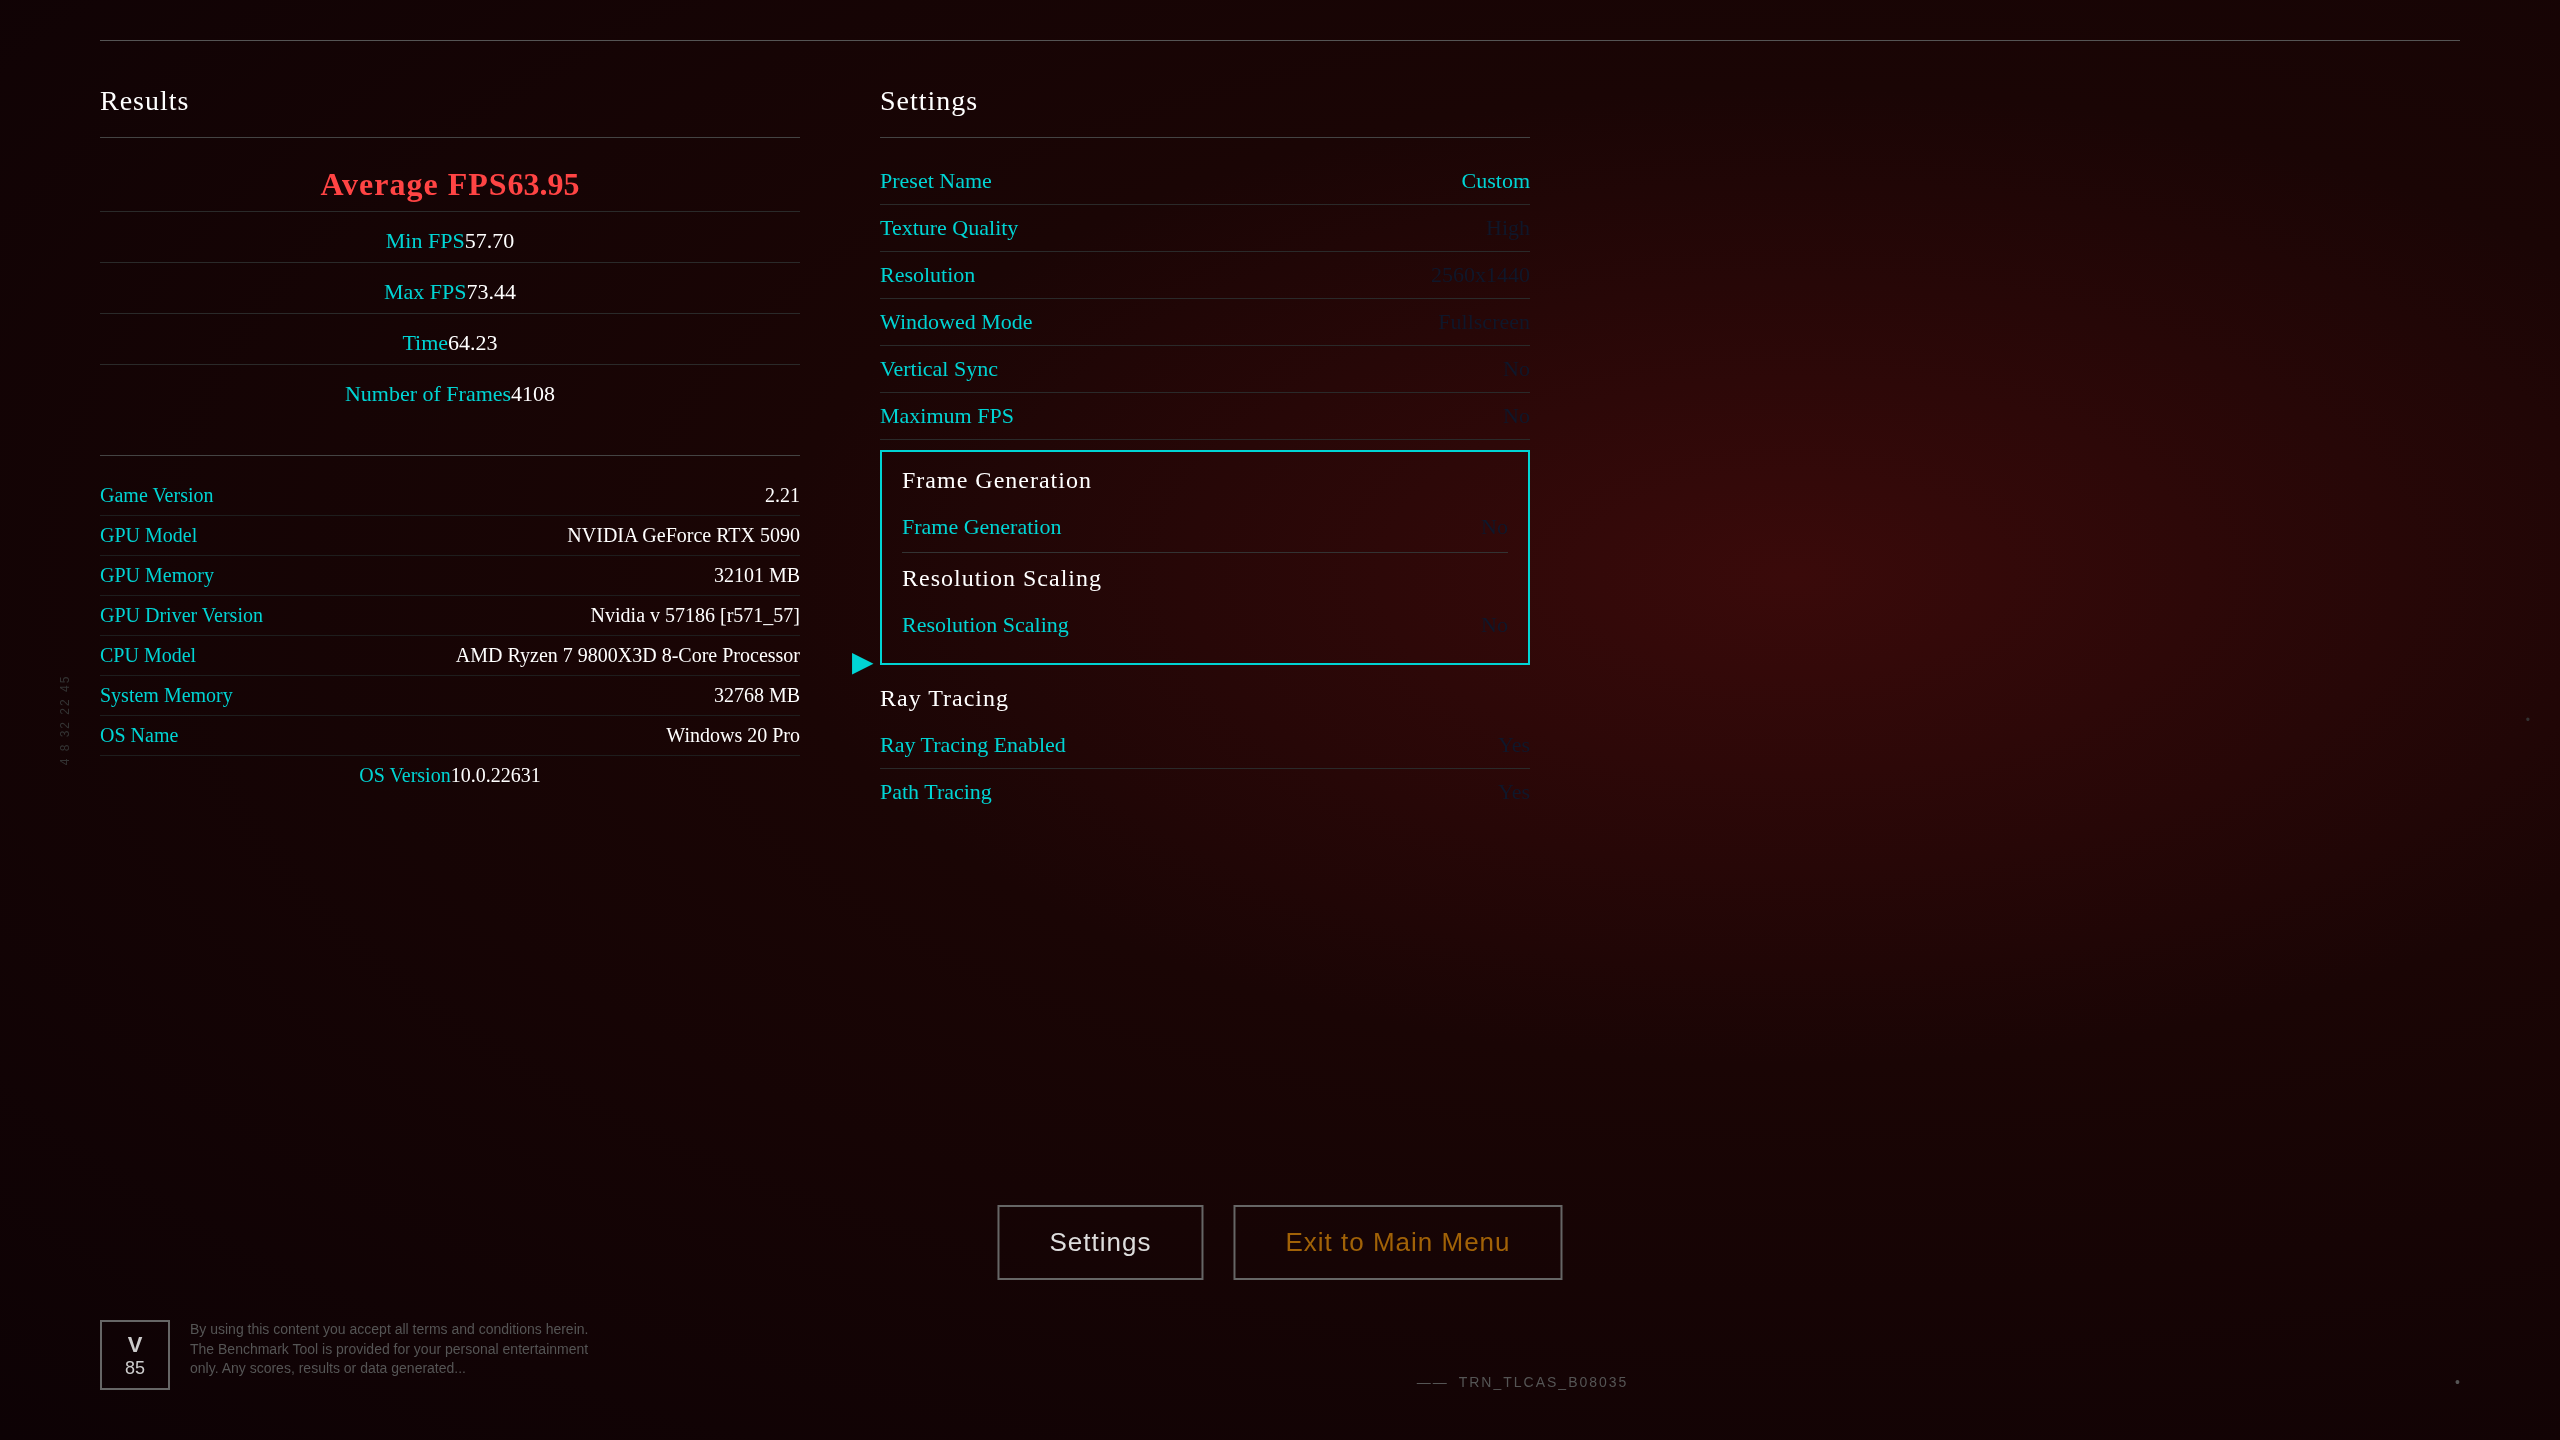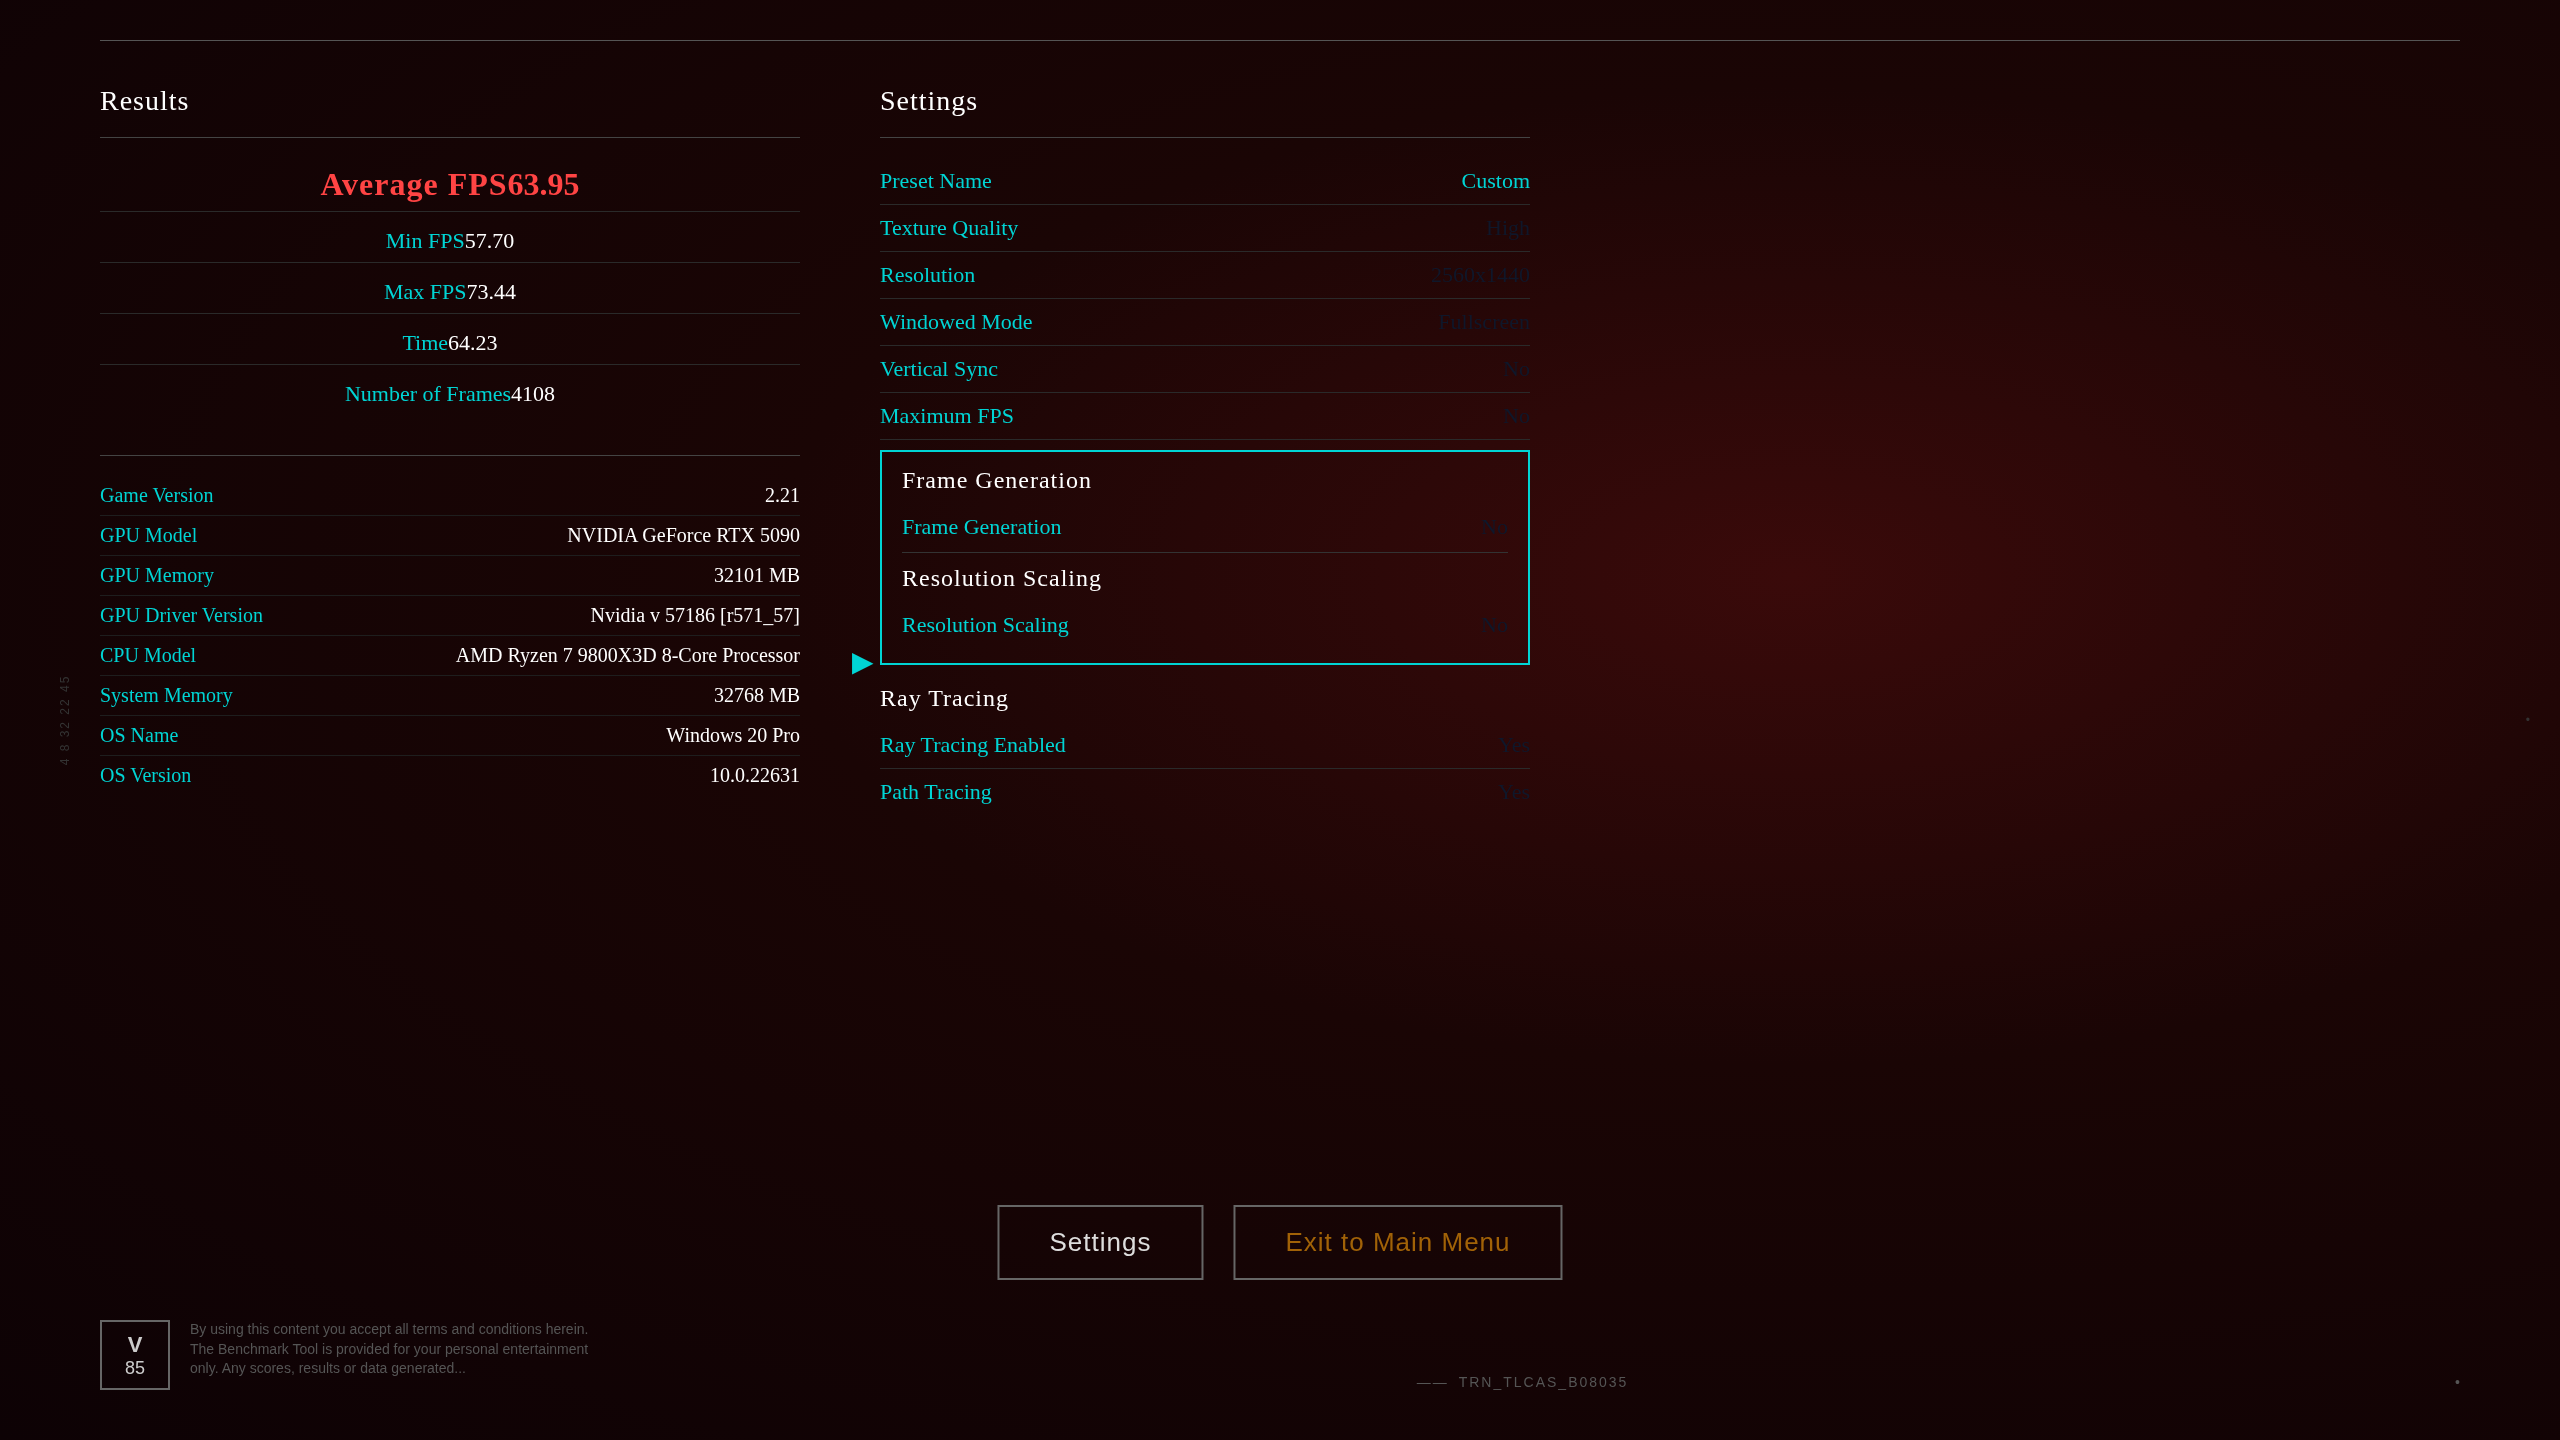--- a/index.html
+++ b/index.html
@@ -116,20 +116,21 @@
     .spec-row {
       display: flex;
       justify-content: space-between;
       align-items: center;
       padding: 8px 0;
       border-bottom: 1px solid #1e1e1e;
     }
 
     .spec-row:last-child {
       border-bottom: none;
+      justify-content: center;
     }
 
     .spec-label {
       color: #00d4d4;
       font-size: 20px;
       font-weight: 300;
     }
 
     .spec-value {
       color: #fff;

